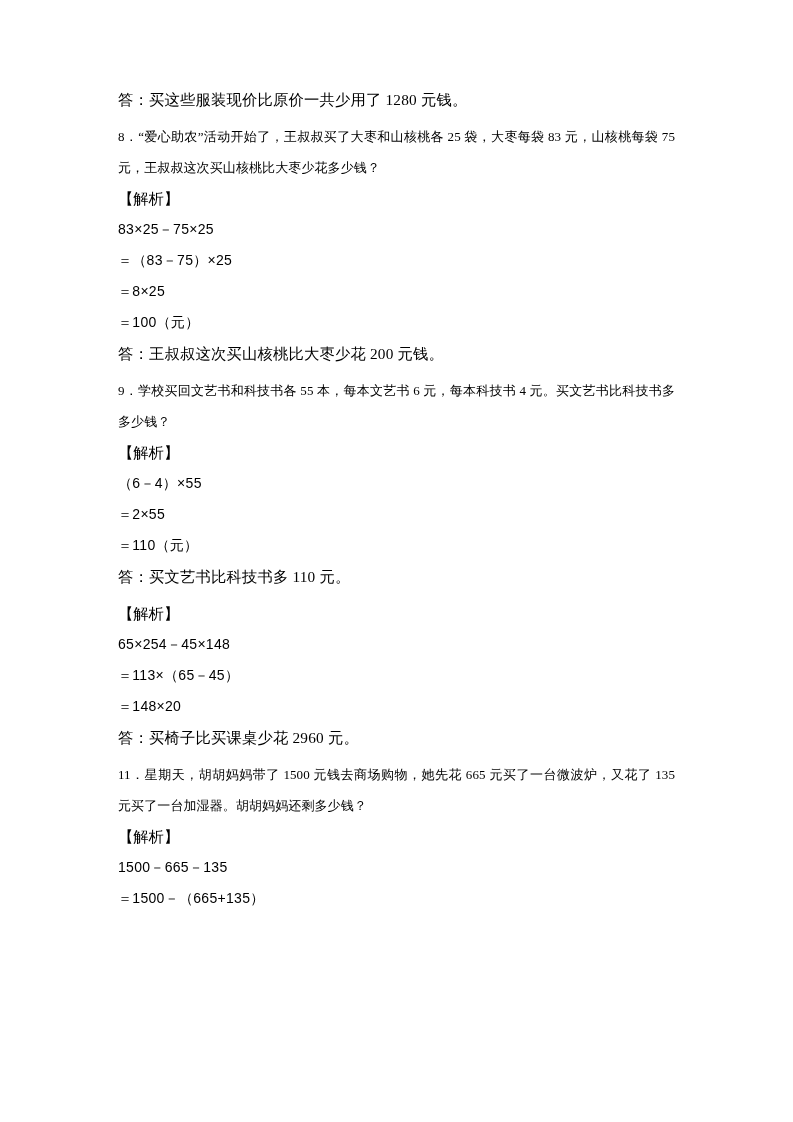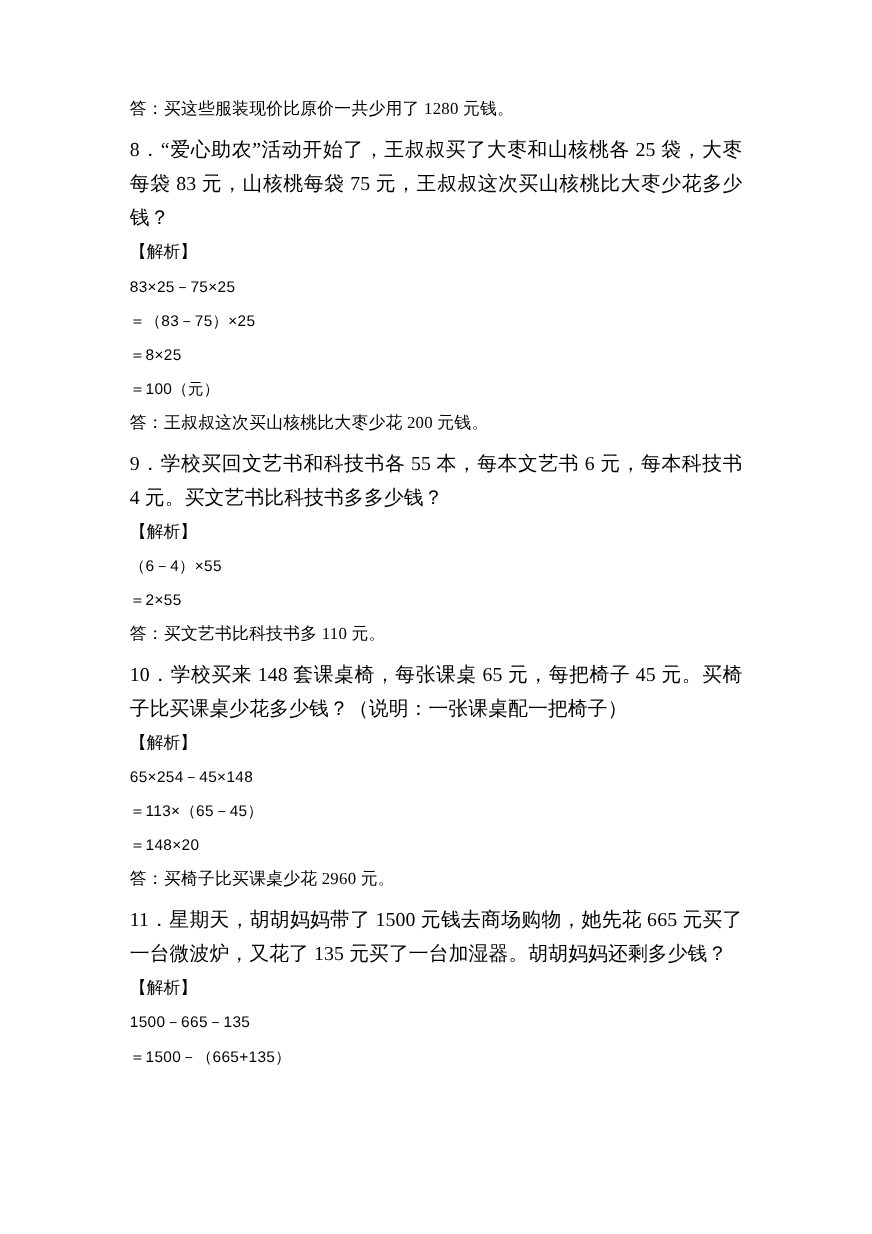--- a/index.html
+++ b/index.html
@@ -23,21 +23,21 @@
   .block {
     margin: 0 0 6px 0;
   }
   .line {
     font-size: 15.3px;
     line-height: 31px;
     letter-spacing: 0.2px;
     white-space: nowrap;
   }
   .para {
-    font-size: 18px;
+    font-size: 13px;
     line-height: 31px;
     letter-spacing: 0.1px;
     text-align: justify;
     text-justify: inter-ideograph;
   }
   .math {
     font-family: "Liberation Sans", "DejaVu Sans", sans-serif;
     font-size: 14px;
     line-height: 31px;
     letter-spacing: 0.3px;
@@ -66,25 +66,25 @@
     <div class="math">＝8×25</div>
     <div class="math">＝100（元）</div>
     <div class="line">答：王叔叔这次买山核桃比大枣少花 200 元钱。</div>
   </div>
 
   <div class="block">
     <div class="para">9．学校买回文艺书和科技书各 55 本，每本文艺书 6 元，每本科技书 4 元。买文艺书比科技书多多少钱？</div>
     <div class="label">【解析】</div>
     <div class="math">（6－4）×55</div>
     <div class="math">＝2×55</div>
+    <div class="math">＝110（元）</div>
     <div class="line">答：买文艺书比科技书多 110 元。</div>
   </div>
 
   <div class="block">
-    <div class="para">10．学校买来 148 套课桌椅，每张课桌 65 元，每把椅子 45 元。买椅子比买课桌少花多少钱？（说明：一张课桌配一把椅子）</div>
     <div class="label">【解析】</div>
     <div class="math">65×254－45×148</div>
     <div class="math">＝113×（65－45）</div>
     <div class="math">＝148×20</div>
     <div class="line">答：买椅子比买课桌少花 2960 元。</div>
   </div>
 
   <div class="block">
     <div class="para">11．星期天，胡胡妈妈带了 1500 元钱去商场购物，她先花 665 元买了一台微波炉，又花了 135 元买了一台加湿器。胡胡妈妈还剩多少钱？</div>
     <div class="label">【解析】</div>

